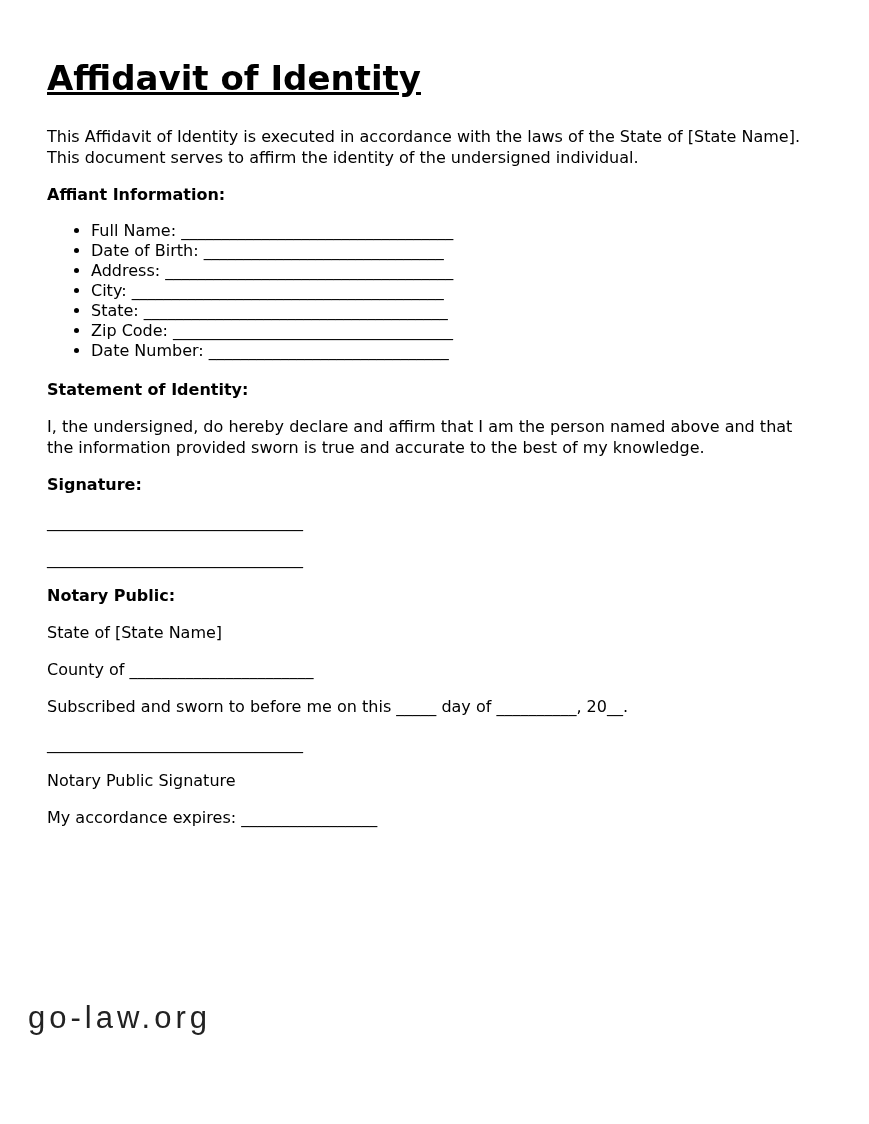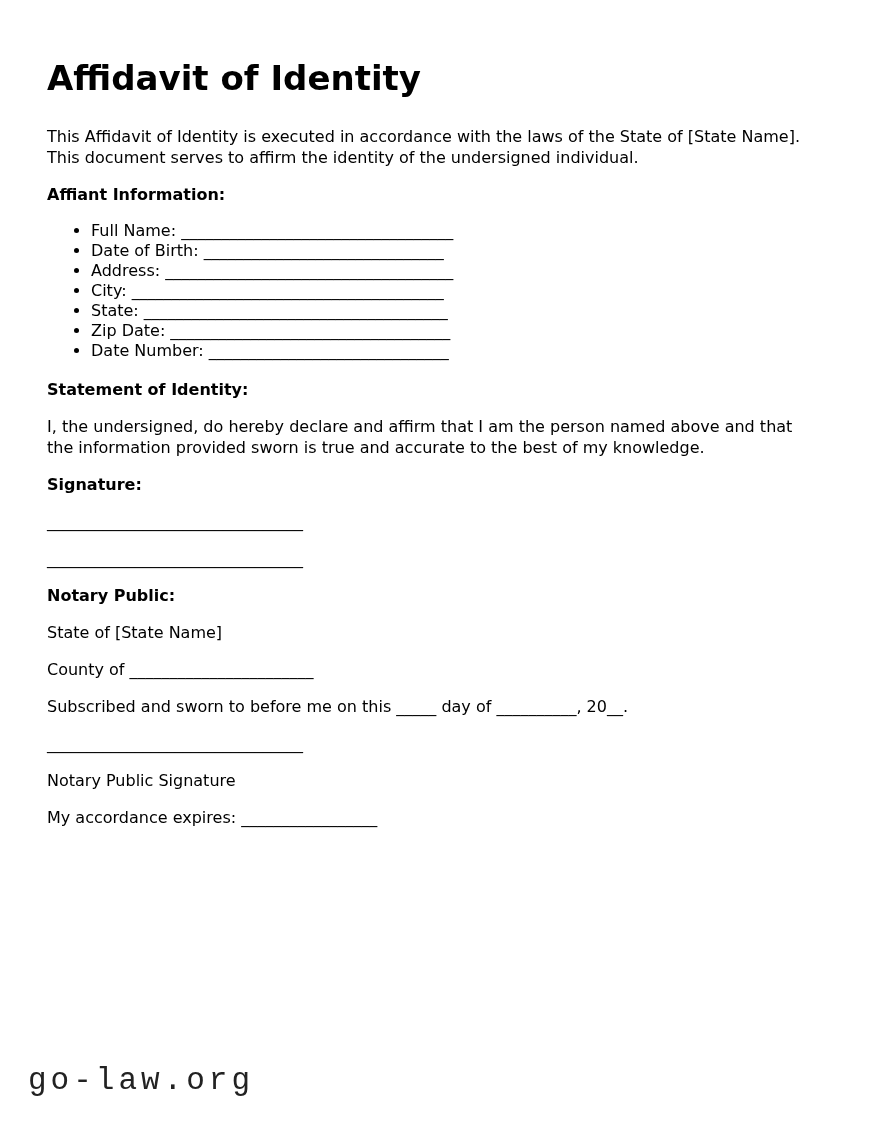--- a/index.html
+++ b/index.html
@@ -22,20 +22,21 @@
     position: absolute;
     left: 47px;
     top: 58px;
     width: 765px;
   }
   .doc-title {
     font-size: 34px;
     line-height: 40px;
     font-weight: bold;
     margin: 0 0 28px 0;
+    text-decoration: underline;
   }
   .para {
     margin: 16px 0 16px 0;
   }
   .heading {
     font-weight: bold;
     margin: 0 0 16px 0;
   }
   .fields-list {
     margin: 0 0 18px 0;
@@ -45,22 +46,22 @@
   .fields-list li {
     line-height: 20px;
   }
   .blank-line {
     margin: 16px 0 16px 0;
     white-space: nowrap;
   }
   .brand-footer {
     position: absolute;
     left: 28px;
-    top: 1062px;
-    font-family: Liberation Mono, monospace;
+    top: 999px;
+    font-family: Liberation Sans, sans-serif;
     font-size: 31px;
     line-height: 38px;
     letter-spacing: 4px;
     color: #222222;
   }
 </style>
 </head>
 <body>
 
 <div class="page">
@@ -71,21 +72,21 @@
     <p class="para">This Affidavit of Identity is executed in accordance with the laws of the State of [State Name]. This document serves to affirm the identity of the undersigned individual.</p>
 
     <p class="heading">Affiant Information:</p>
 
     <ul class="fields-list">
       <li>Full Name: __________________________________</li>
       <li>Date of Birth: ______________________________</li>
       <li>Address: ____________________________________</li>
       <li>City: _______________________________________</li>
       <li>State: ______________________________________</li>
-      <li>Zip Date: ___________________________________</li>
+      <li>Zip Code: ___________________________________</li>
       <li>Date Number: ______________________________</li>
     </ul>
 
     <p class="heading">Statement of Identity:</p>
 
     <p class="para">I, the undersigned, do hereby declare and affirm that I am the person named above and that the information provided sworn is true and accurate to the best of my knowledge.</p>
 
     <p class="heading">Signature:</p>
 
     <p class="blank-line">________________________________</p>

